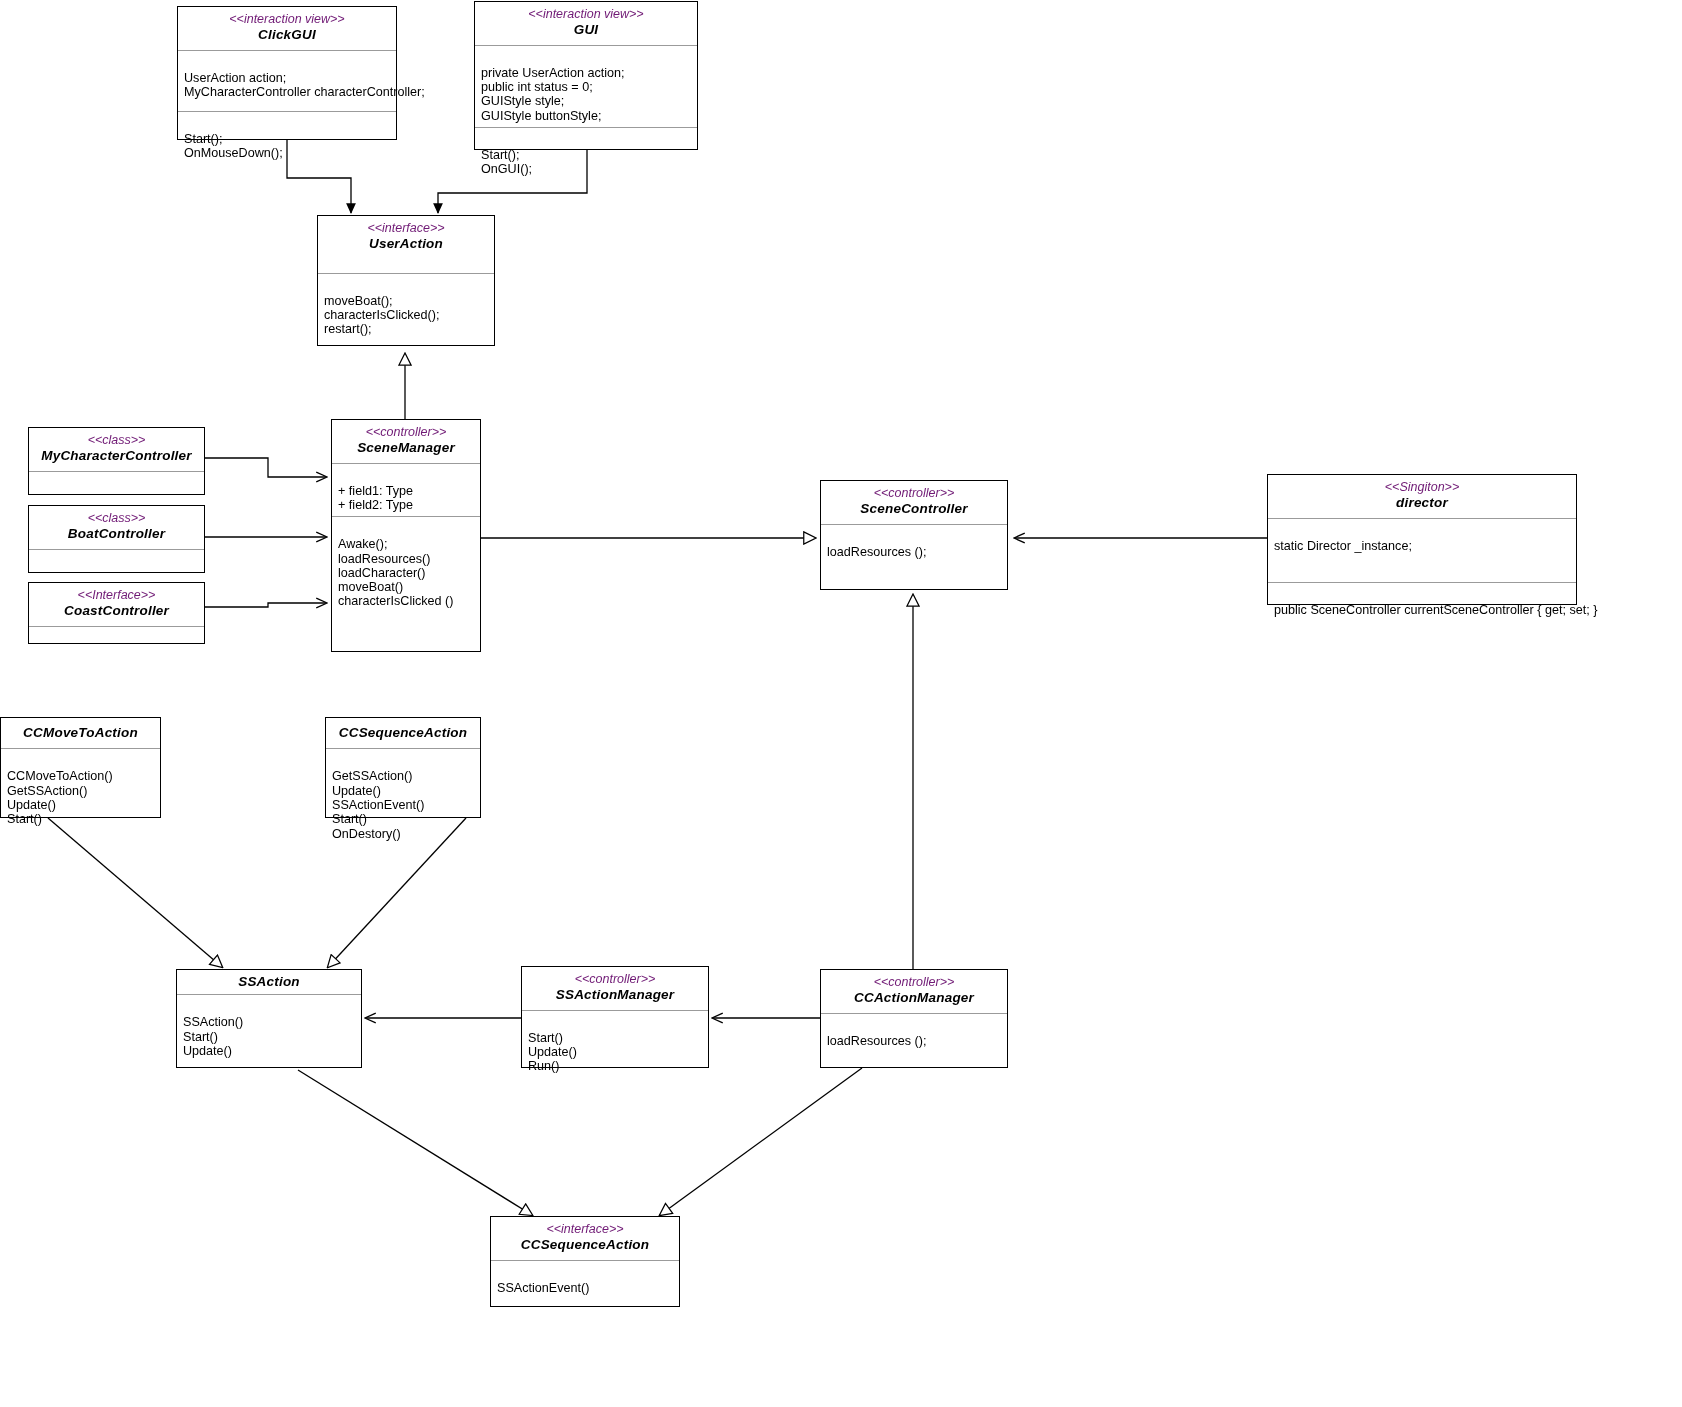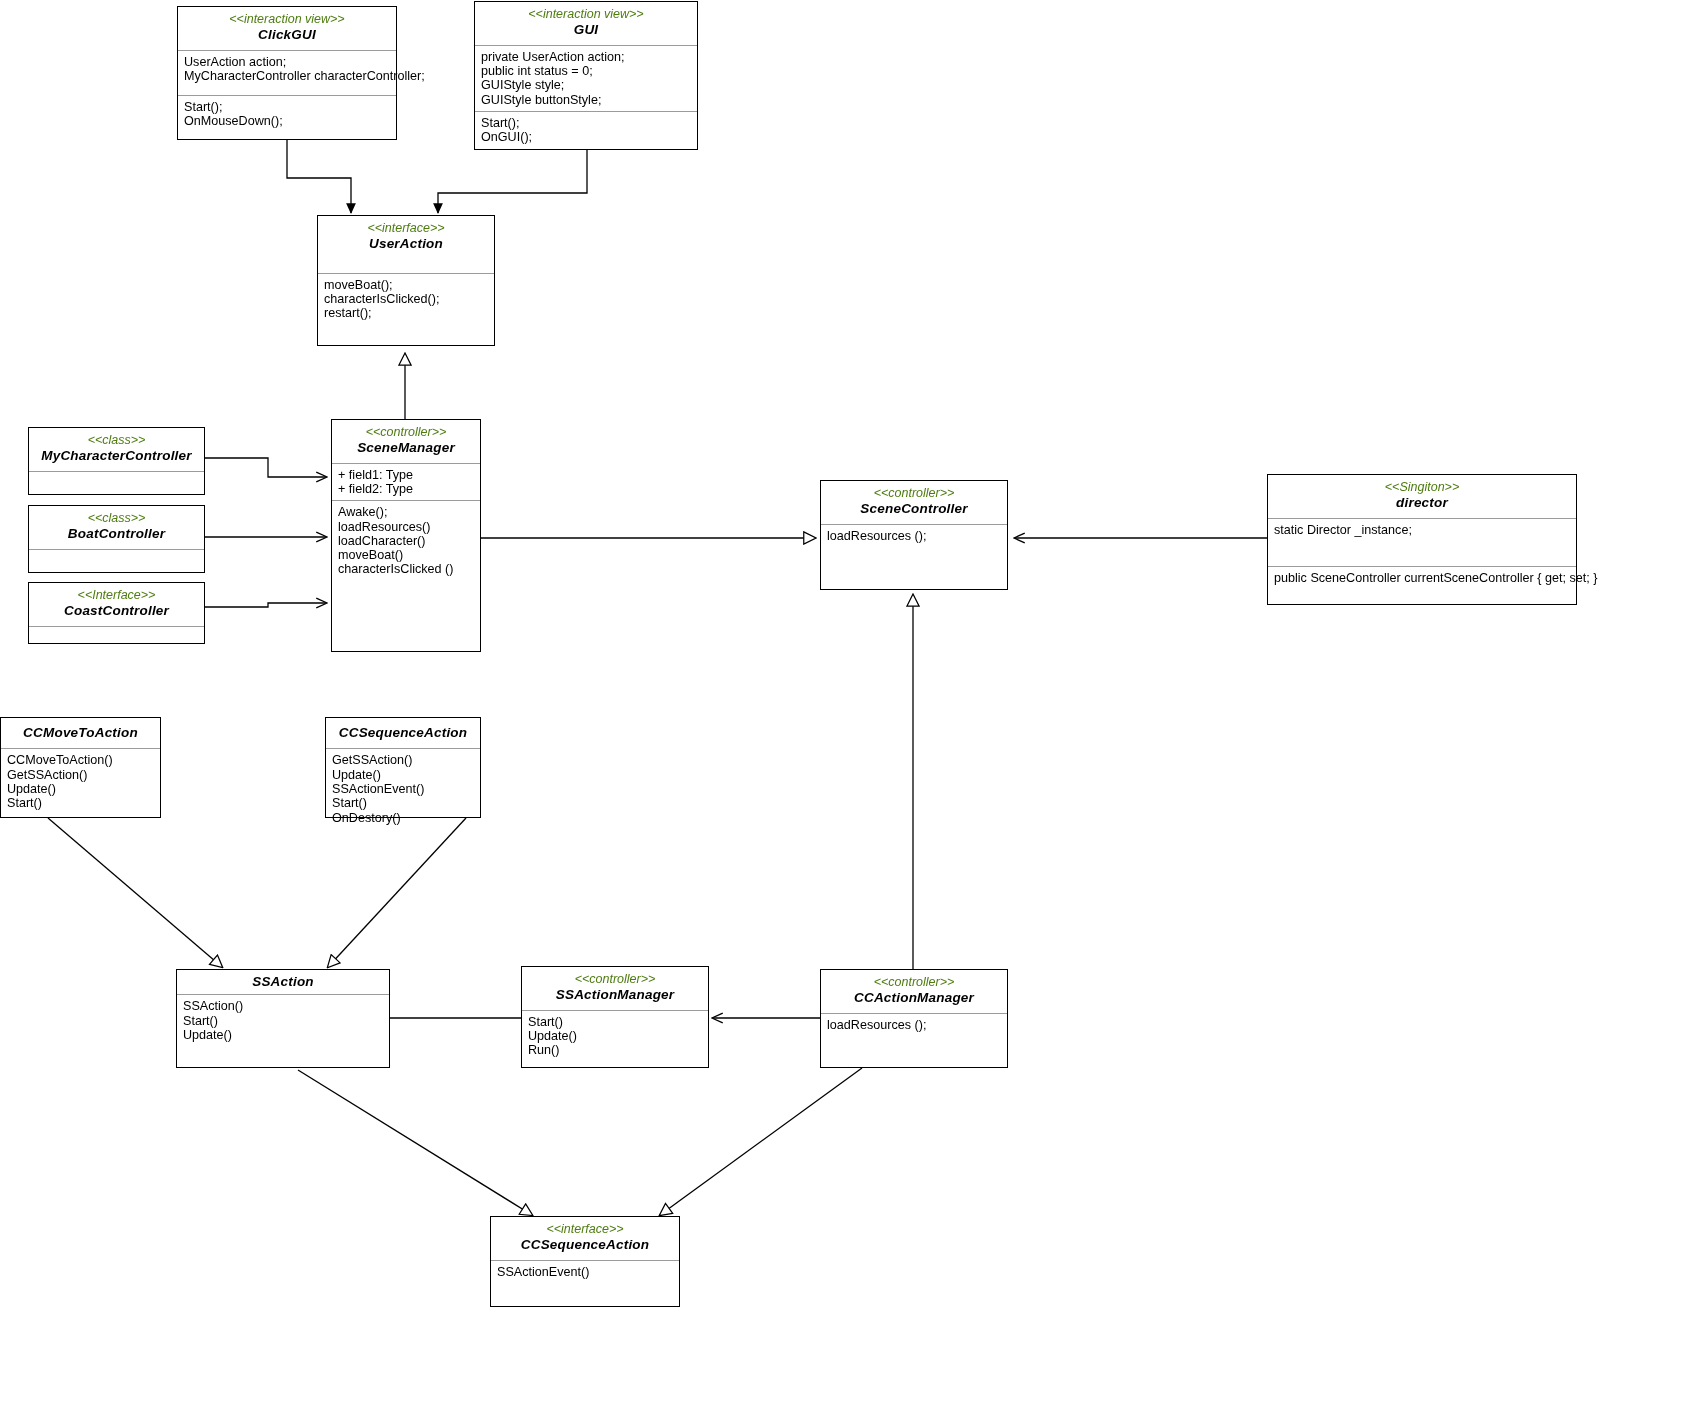--- a/index.html
+++ b/index.html
@@ -33,34 +33,34 @@
     z-index: 2;
   }
   .uml-header {
     text-align: center;
     padding: 5px 4px 6px 4px;
     line-height: 1.22;
   }
   .stereotype {
     font-style: italic;
     font-size: 12.5px;
-    color: #4d7c0f;
+    color: #701a75;
     display: block;
   }
   .cls-name {
     font-weight: bold;
     font-size: 13.5px;
     color: #000000;
     display: block;
     letter-spacing: 0.2px;
     font-style: italic;
   }
   .uml-compartment {
     border-top: 1.2px solid #9b9b9b;
-    padding: 4px 5px 4px 6px;
+    padding: 20px 5px 4px 6px;
     font-size: 12.6px;
     line-height: 1.135;
     color: #000000;
     min-height: 8px;
   }
   .uml-compartment .member {
     display: block;
     white-space: nowrap;
   }
   .compartment-empty {
@@ -251,21 +251,21 @@
     </div>
     <div class="uml-compartment">
       <span class="member">GetSSAction()</span>
       <span class="member">Update()</span>
       <span class="member">SSActionEvent()</span>
       <span class="member">Start()</span>
       <span class="member">OnDestory()</span>
     </div>
   </div>
 
-  <div class="uml-box no-stereo" style="left:176px; top:969px; width:214px; height:99px;">
+  <div class="uml-box no-stereo" style="left:176px; top:969px; width:186px; height:99px;">
     <div class="uml-header" style="padding-top:4px; padding-bottom:4px;">
       <span class="cls-name">SSAction</span>
     </div>
     <div class="uml-compartment">
       <span class="member">SSAction()</span>
       <span class="member">Start()</span>
       <span class="member">Update()</span>
     </div>
   </div>
 

